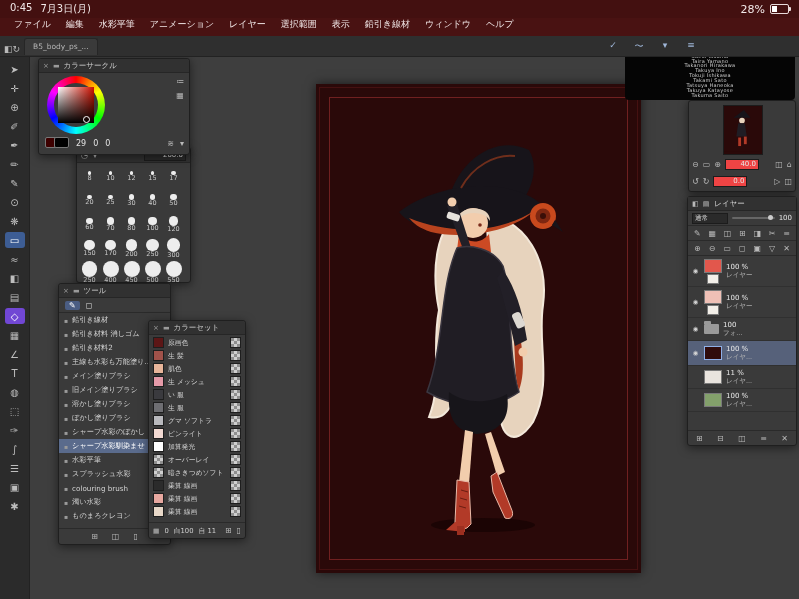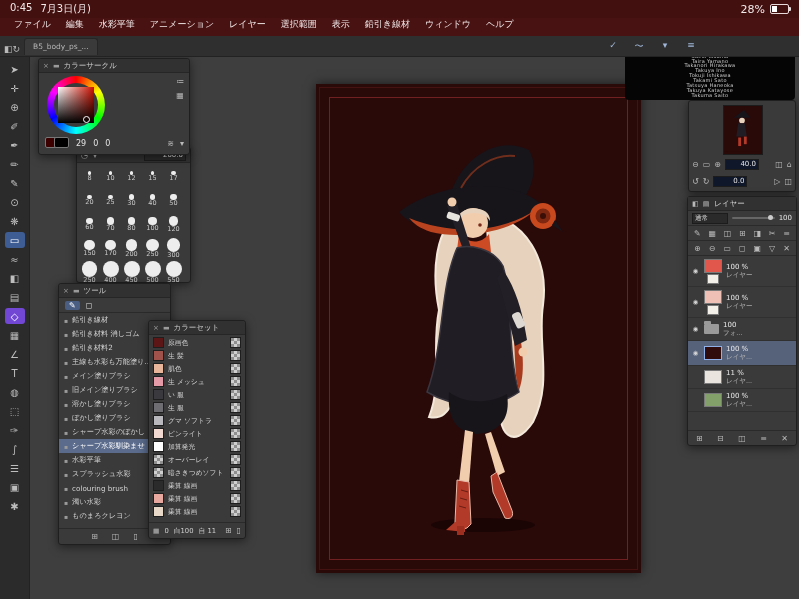--- a/index.html
+++ b/index.html
@@ -75,21 +75,21 @@
   .cs-chip{width:9px;height:9px;border:1px solid #1e1e1e;flex:0 0 auto;}
   .cs-label{flex:1;font-size:6.8px;color:#d6d6d6;white-space:nowrap;overflow:hidden;}
   #colorset-foot{height:15px;border-top:1px solid #2a2a2a;display:flex;align-items:center;gap:5px;padding:0 4px;font-size:6.8px;color:#cfcfcf;}
   
   #credits-panel{left:625px;top:12px;width:170px;height:88px;background:#050505;border-radius:4px;z-index:45;overflow:hidden;padding:3px 0;box-sizing:border-box;}
   .credit-line{font-size:5px;line-height:4.85px;color:#cfcfcf;text-align:center;letter-spacing:.3px;}
   
   #navigator-panel{left:688px;top:100px;width:108px;height:92px;z-index:10;}
   #nav-thumb{position:absolute;left:34px;top:4px;width:38px;height:48px;background:#2a0909;border:1px solid #1c1c1c;}
   .nav-row{position:absolute;left:3px;right:3px;height:15px;display:flex;align-items:center;gap:4px;font-size:8px;color:#b9b9b9;}
-  .nav-val{width:28px;height:9px;background:#0f172a;border:1px solid #1c1c1c;color:#e6e6e6;font-size:7px;text-align:right;padding:0 2px;line-height:9px;}
+  .nav-val{width:28px;height:9px;background:#ef4444;border:1px solid #1c1c1c;color:#e6e6e6;font-size:7px;text-align:right;padding:0 2px;line-height:9px;}
   
   #layer-panel{left:687px;top:196px;width:110px;height:250px;z-index:10;display:flex;flex-direction:column;}
   #layer-title{height:13px;background:#313131;border-bottom:1px solid #262626;display:flex;align-items:center;gap:5px;padding:0 4px;font-size:7.5px;color:#d8d8d8;}
   #layer-ctrl{height:14px;display:flex;align-items:center;gap:4px;padding:0 4px;border-bottom:1px solid #2a2a2a;}
   #blend-box{width:30px;height:9px;background:#2a2a2a;border:1px solid #1c1c1c;font-size:6.5px;color:#ddd;line-height:9px;padding:0 2px;}
   #layer-ctrl .slider{flex:1;height:2px;background:#666;border-radius:1px;position:relative;}
   #layer-ctrl .slider .knob{position:absolute;right:2px;top:-2px;width:5px;height:5px;border-radius:50%;background:#ccc;}
   #layer-opacity{font-size:7px;color:#e6e6e6;}
   .layer-icons{height:14px;display:flex;align-items:center;justify-content:space-between;padding:0 6px;border-bottom:1px solid #2a2a2a;font-size:8px;color:#a8a8a8;}
   #layer-list{flex:1;overflow:hidden;}

